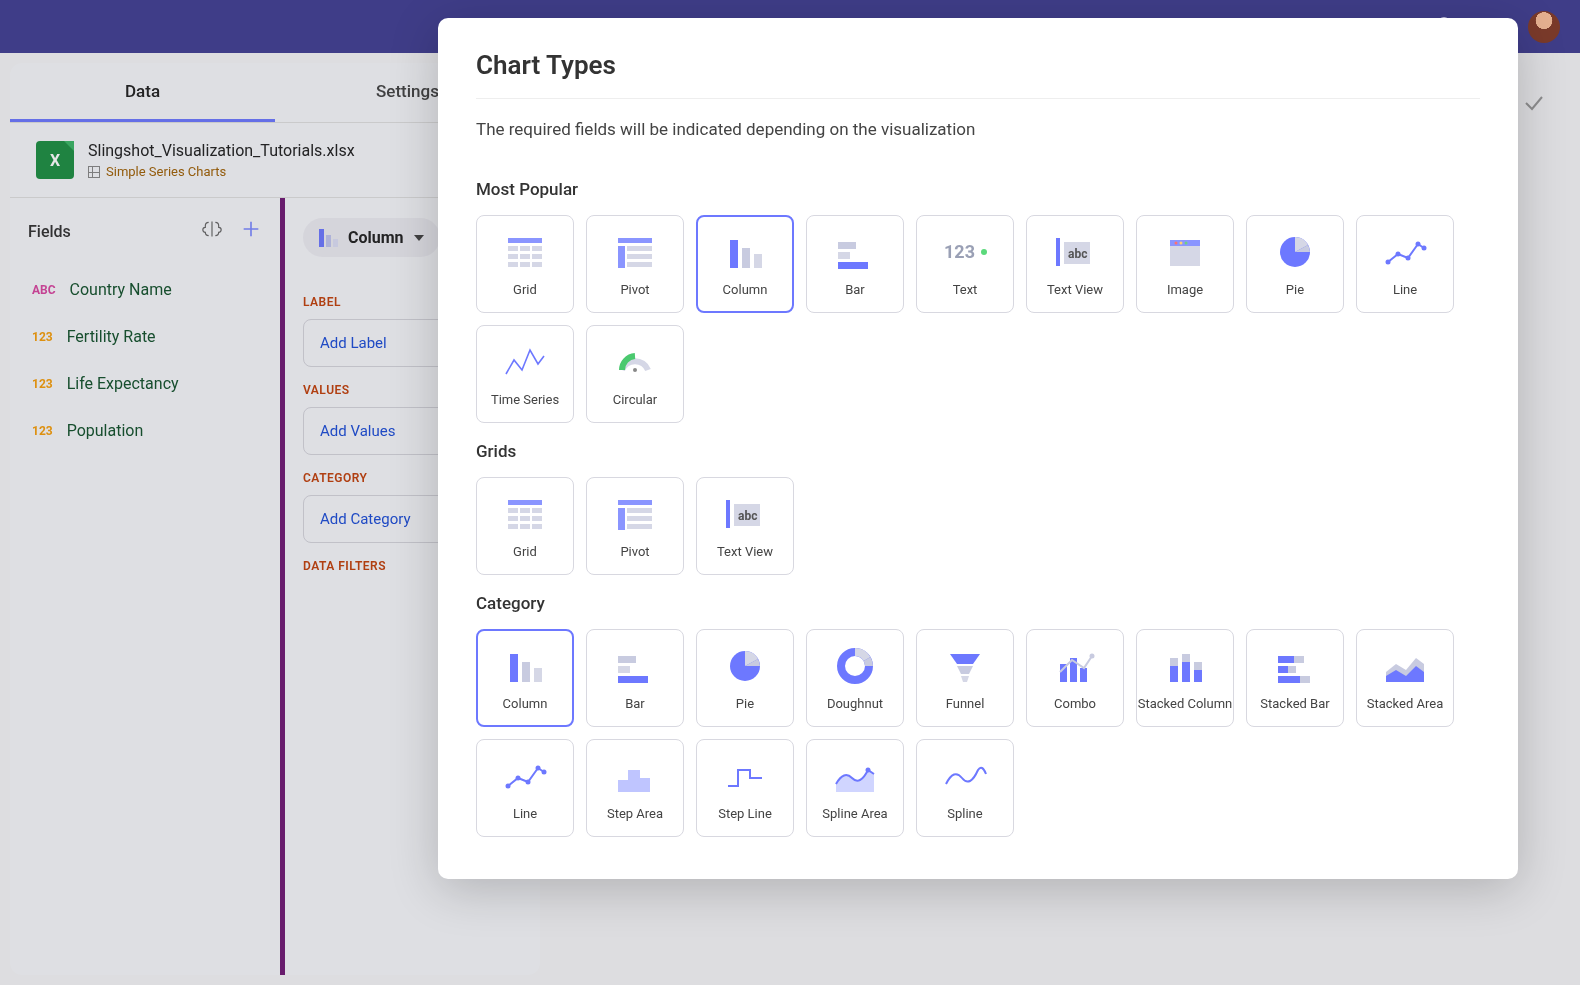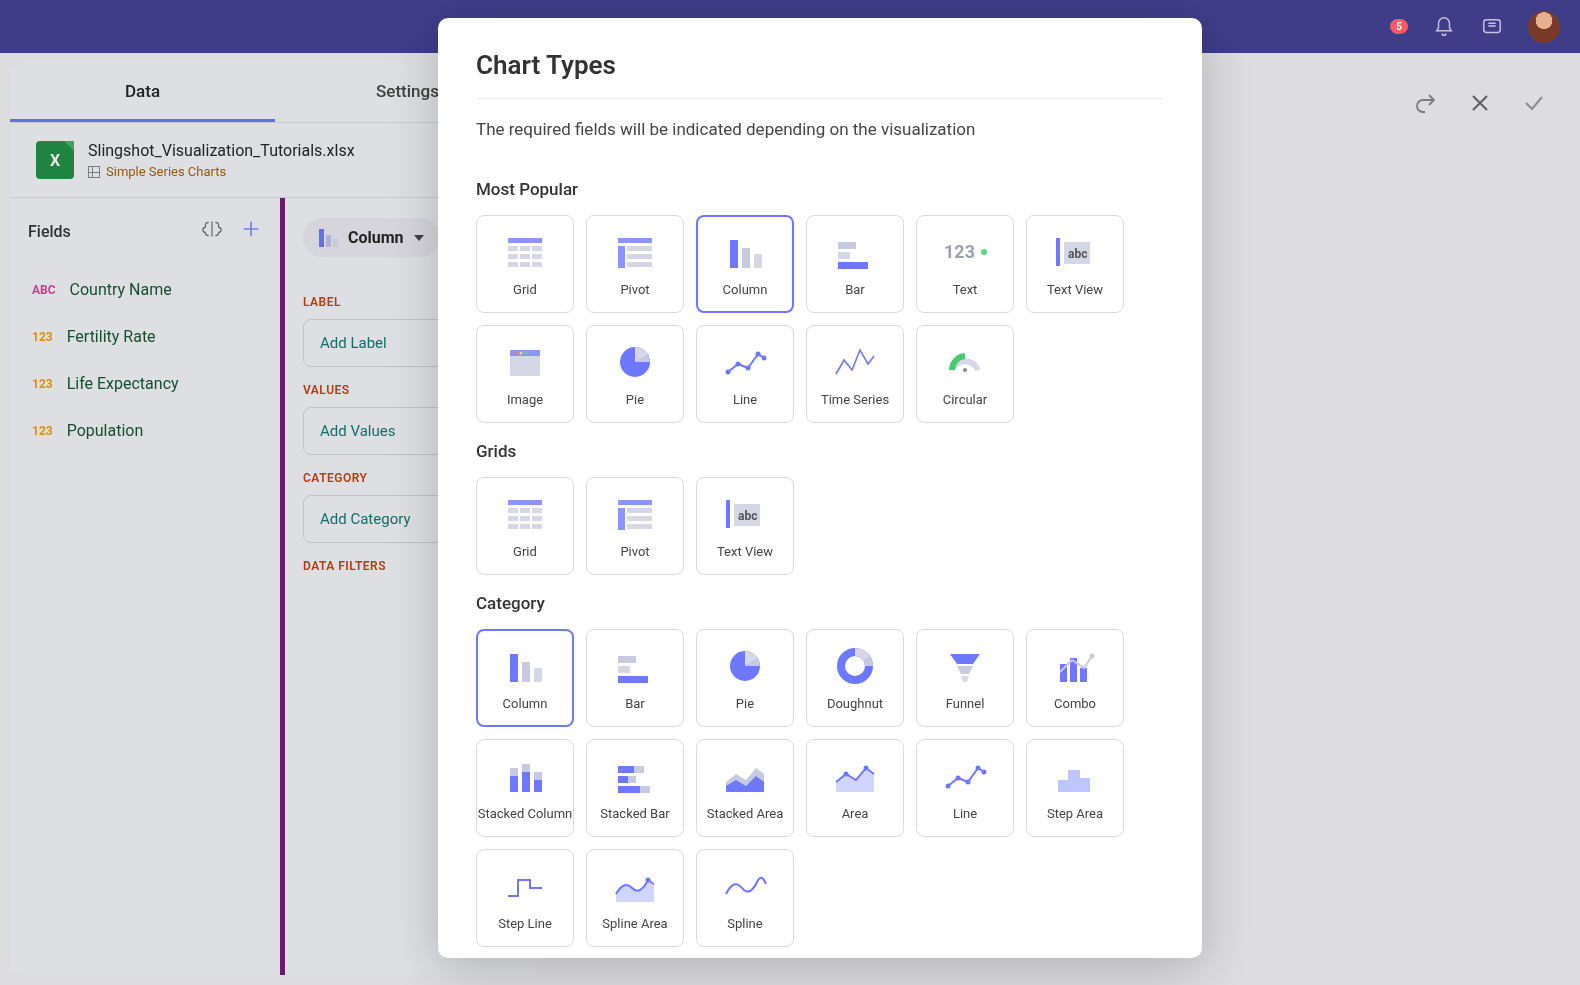--- a/index.html
+++ b/index.html
@@ -38,28 +38,28 @@
     .field-label { font-size: 16px; color: #14532d; }
     
     .config-col { flex:1; padding: 20px 18px; position:relative;}
     .chart-selector { display:inline-flex; align-items:center; gap:10px; background:#ececf2; padding: 10px 16px; border-radius: 24px; cursor:pointer; margin-bottom: 22px;}
     .bars-preview { display:flex; align-items:flex-end; gap:2px;}
     .bars-preview span { width:5px; background:#8a95ff; }
     .chart-selector b { font-size:16px; color:#222;}
     .chev { width:0; height:0; border-left:5px solid transparent; border-right:5px solid transparent; border-top:6px solid #444;}
     
     .zone-label { font-size: 12px; font-weight: 600; color: #c2410c; letter-spacing: 0.5px; margin: 16px 0 10px;}
-    .zone-drop { border: 1px solid #d5d5dc; border-radius: 8px; padding: 14px 16px; color: #0f766e; font-size: 15px; cursor:pointer;}
+    .zone-drop { border: 1px solid #d5d5dc; border-radius: 8px; padding: 14px 16px; color: #1d4ed8; font-size: 15px; cursor:pointer;}
     
     .right-area { flex: 1; display:flex; justify-content:flex-end; align-items:flex-start; padding: 28px 24px; gap: 30px;}
     .action-icon { width:24px; height:24px; color:#666; cursor:pointer; display:flex; align-items:center; justify-content:center; }
     
     
     .overlay { position: absolute; inset: 53px 0 0 0; background: rgba(50,50,60,0.12); }
-    .modal { position: absolute; top: 18px; left: 438px; width: 764px; background: #fff; border-radius: 10px; box-shadow: 0 10px 50px rgba(0,0,0,0.2); padding: 32px 38px; max-height: 940px; overflow:hidden;}
+    .modal { position: absolute; top: 18px; left: 438px; width: 1080px; background: #fff; border-radius: 10px; box-shadow: 0 10px 50px rgba(0,0,0,0.2); padding: 32px 38px; max-height: 940px; overflow:hidden;}
     .modal h1 { font-size: 26px; font-weight: 600; color: #333; margin-bottom: 18px;}
     .modal hr { border:none; border-top:1px solid #eee; margin-bottom: 20px;}
     .modal .desc { font-size: 17px; color: #444; margin-bottom: 40px;}
     .section-title { font-size: 17px; font-weight: 500; color: #333; margin: 18px 0 16px;}
     .card-grid { display:flex; flex-wrap:wrap; gap: 12px; margin-bottom: 10px;}
     .chart-card { width: 98px; height: 98px; border: 1px solid #d8d8e0; border-radius: 8px; display:flex; flex-direction:column; align-items:center; justify-content:center; gap:10px; cursor:pointer; background:#fff;}
     .chart-card.selected { border: 2px solid #6d78ff; }
     .chart-card .ic { width:50px; height: 40px; display:flex; align-items:center; justify-content:center; position:relative;}
     .chart-card .lbl { font-size: 13px; color: #444; text-align:left; }
     
@@ -439,31 +439,20 @@
           <svg>
             <polygon points="6,36 6,26 16,18 26,24 36,12 44,18 44,36" fill="#c8cbe0"></polygon>
             <polygon points="6,36 6,30 16,24 26,30 36,20 44,26 44,36" fill="#6d78ff"></polygon>
           </svg>
         </div>
         <div class="lbl">Stacked Area</div>
       </div>
       <div class="chart-card">
         <div class="ic">
           <svg>
-            <polygon points="6,36 6,26 16,18 26,24 36,12 44,18 44,36" fill="#8a95ff" opacity="0.4"></polygon>
-            <polyline points="6,26 16,18 26,24 36,12 44,18" fill="none" stroke="#6d78ff" stroke-width="2"></polyline>
-            <circle cx="16" cy="18" r="2.5" fill="#6d78ff"></circle>
-            <circle cx="36" cy="12" r="2.5" fill="#6d78ff"></circle>
-          </svg>
-        </div>
-        <div class="lbl">Area</div>
-      </div>
-      <div class="chart-card">
-        <div class="ic">
-          <svg>
             <polyline points="8,30 18,22 28,26 38,12 44,16" fill="none" stroke="#6d78ff" stroke-width="2"></polyline>
             <circle cx="8" cy="30" r="2.5" fill="#6d78ff"></circle>
             <circle cx="18" cy="22" r="2.5" fill="#6d78ff"></circle>
             <circle cx="28" cy="26" r="2.5" fill="#6d78ff"></circle>
             <circle cx="38" cy="12" r="2.5" fill="#6d78ff"></circle>
             <circle cx="44" cy="16" r="2.5" fill="#6d78ff"></circle>
           </svg>
         </div>
         <div class="lbl">Line</div>
       </div>

